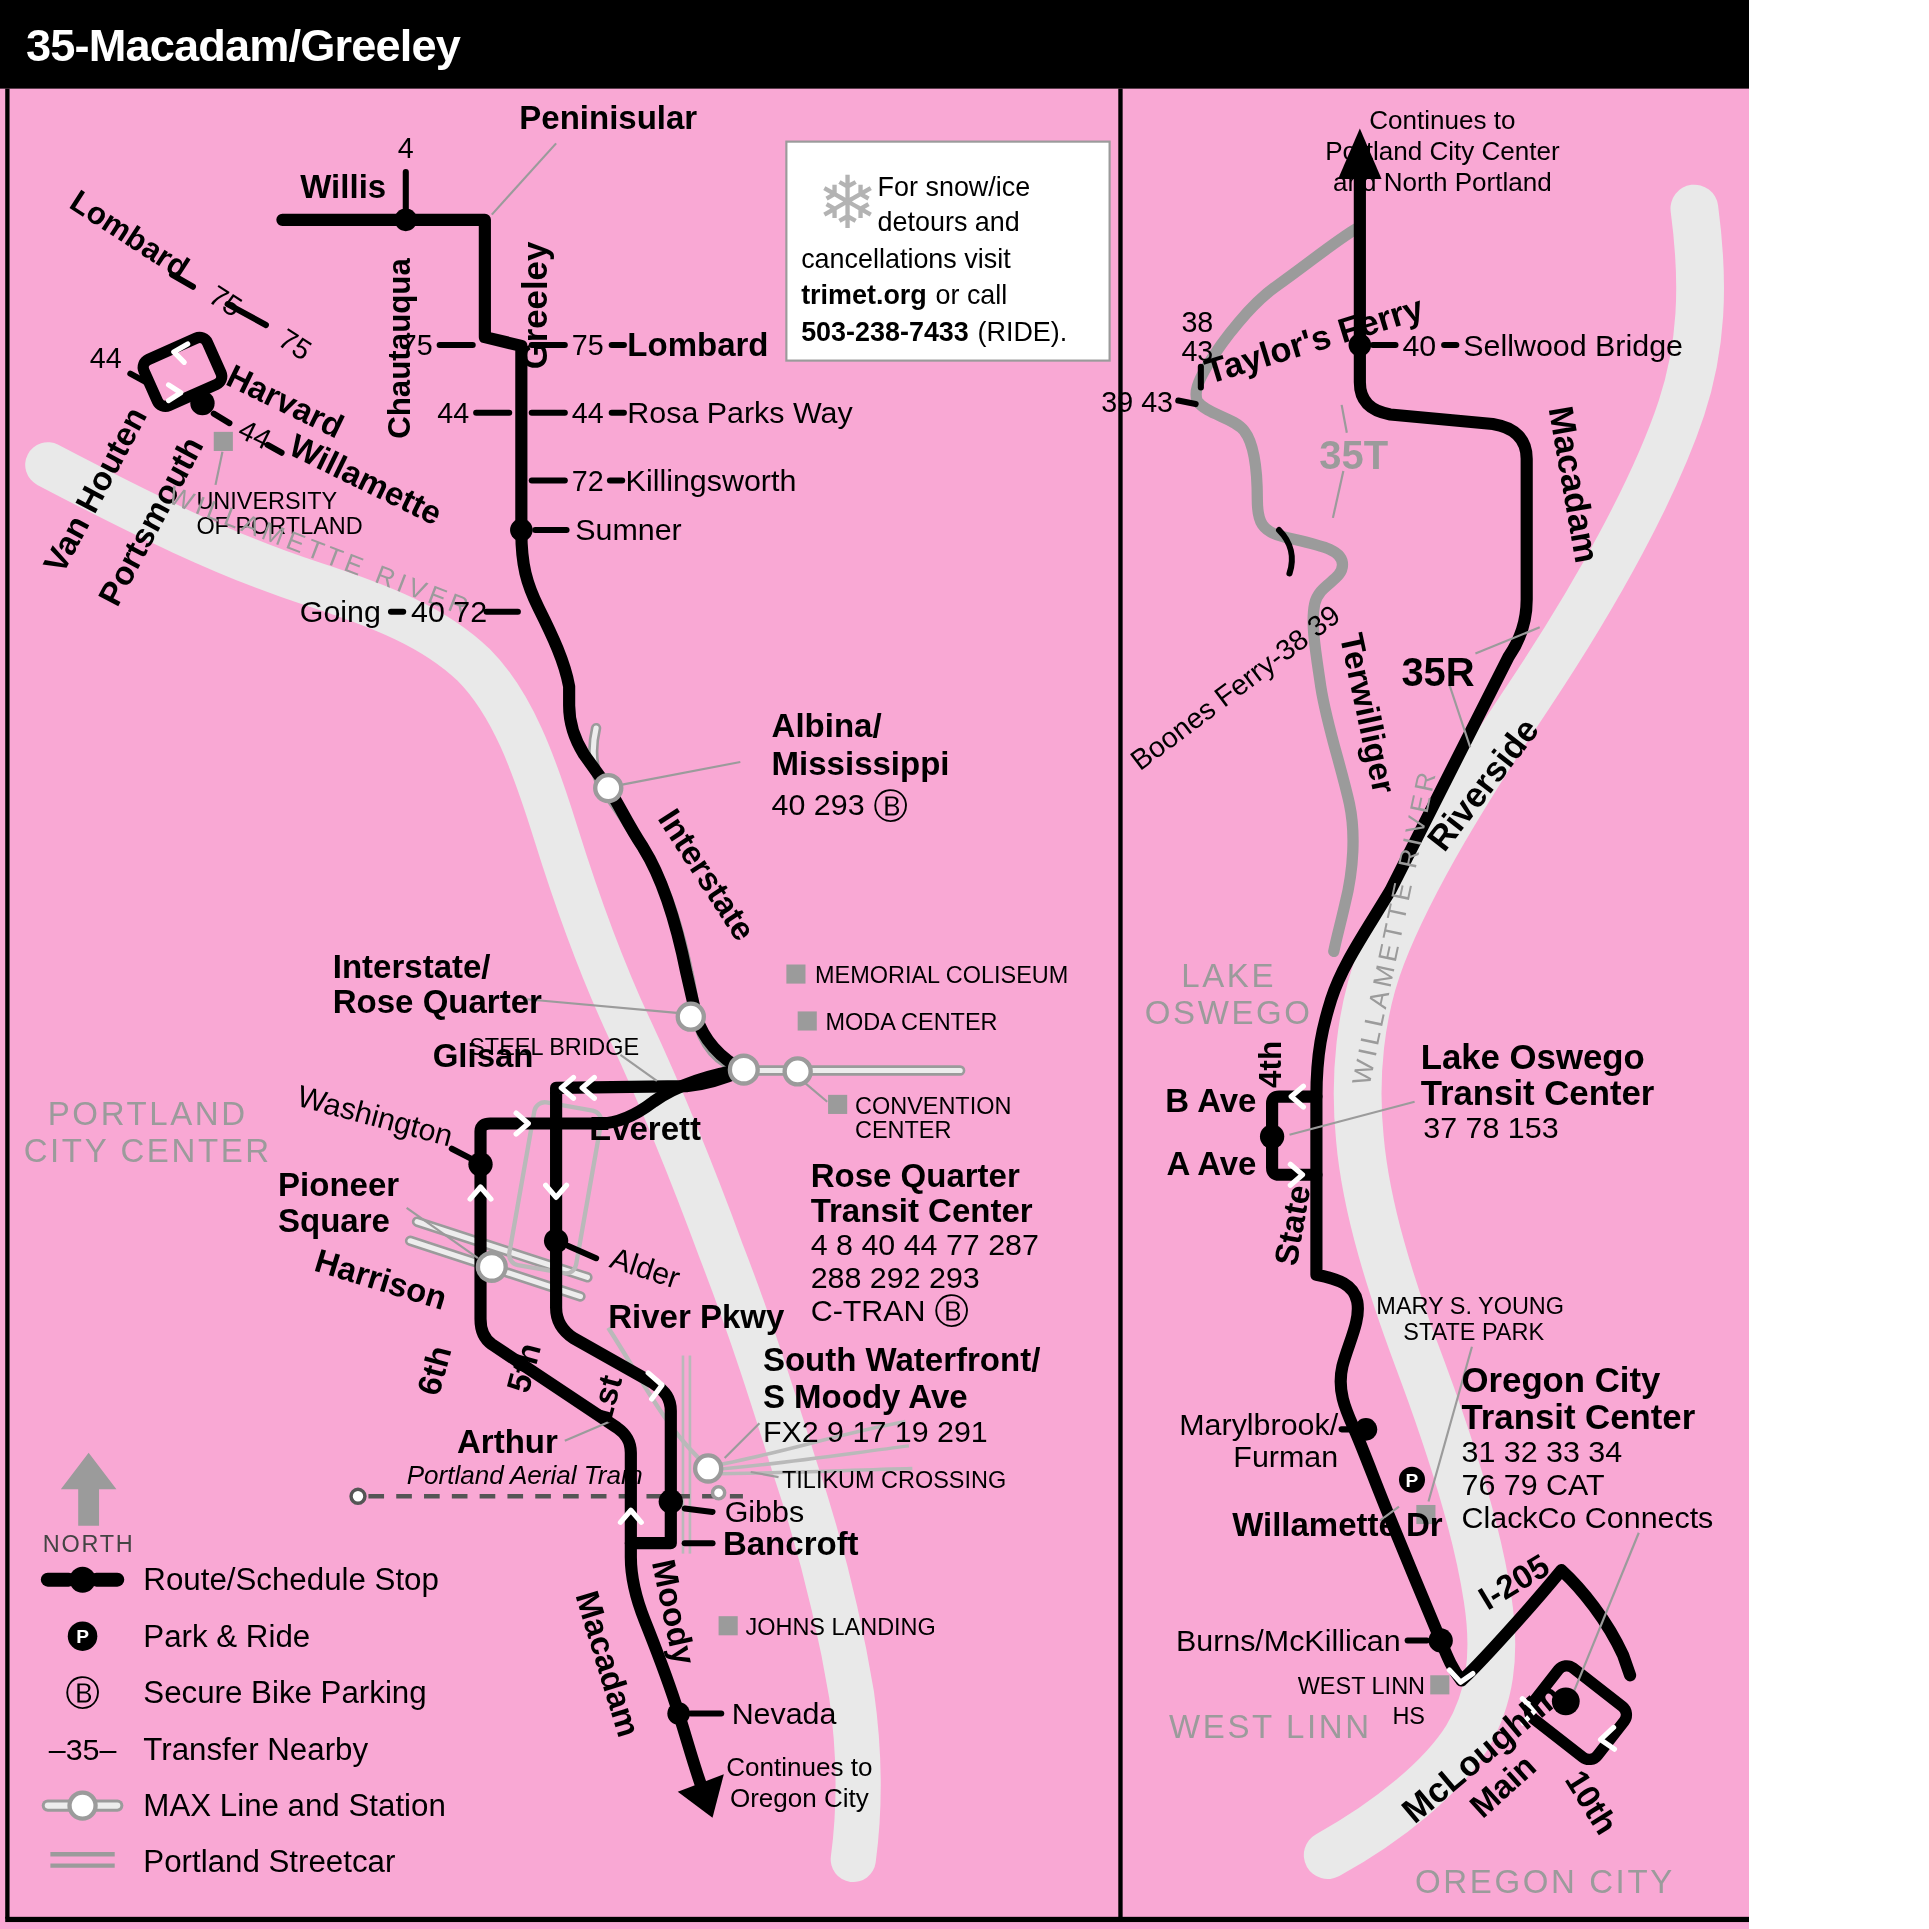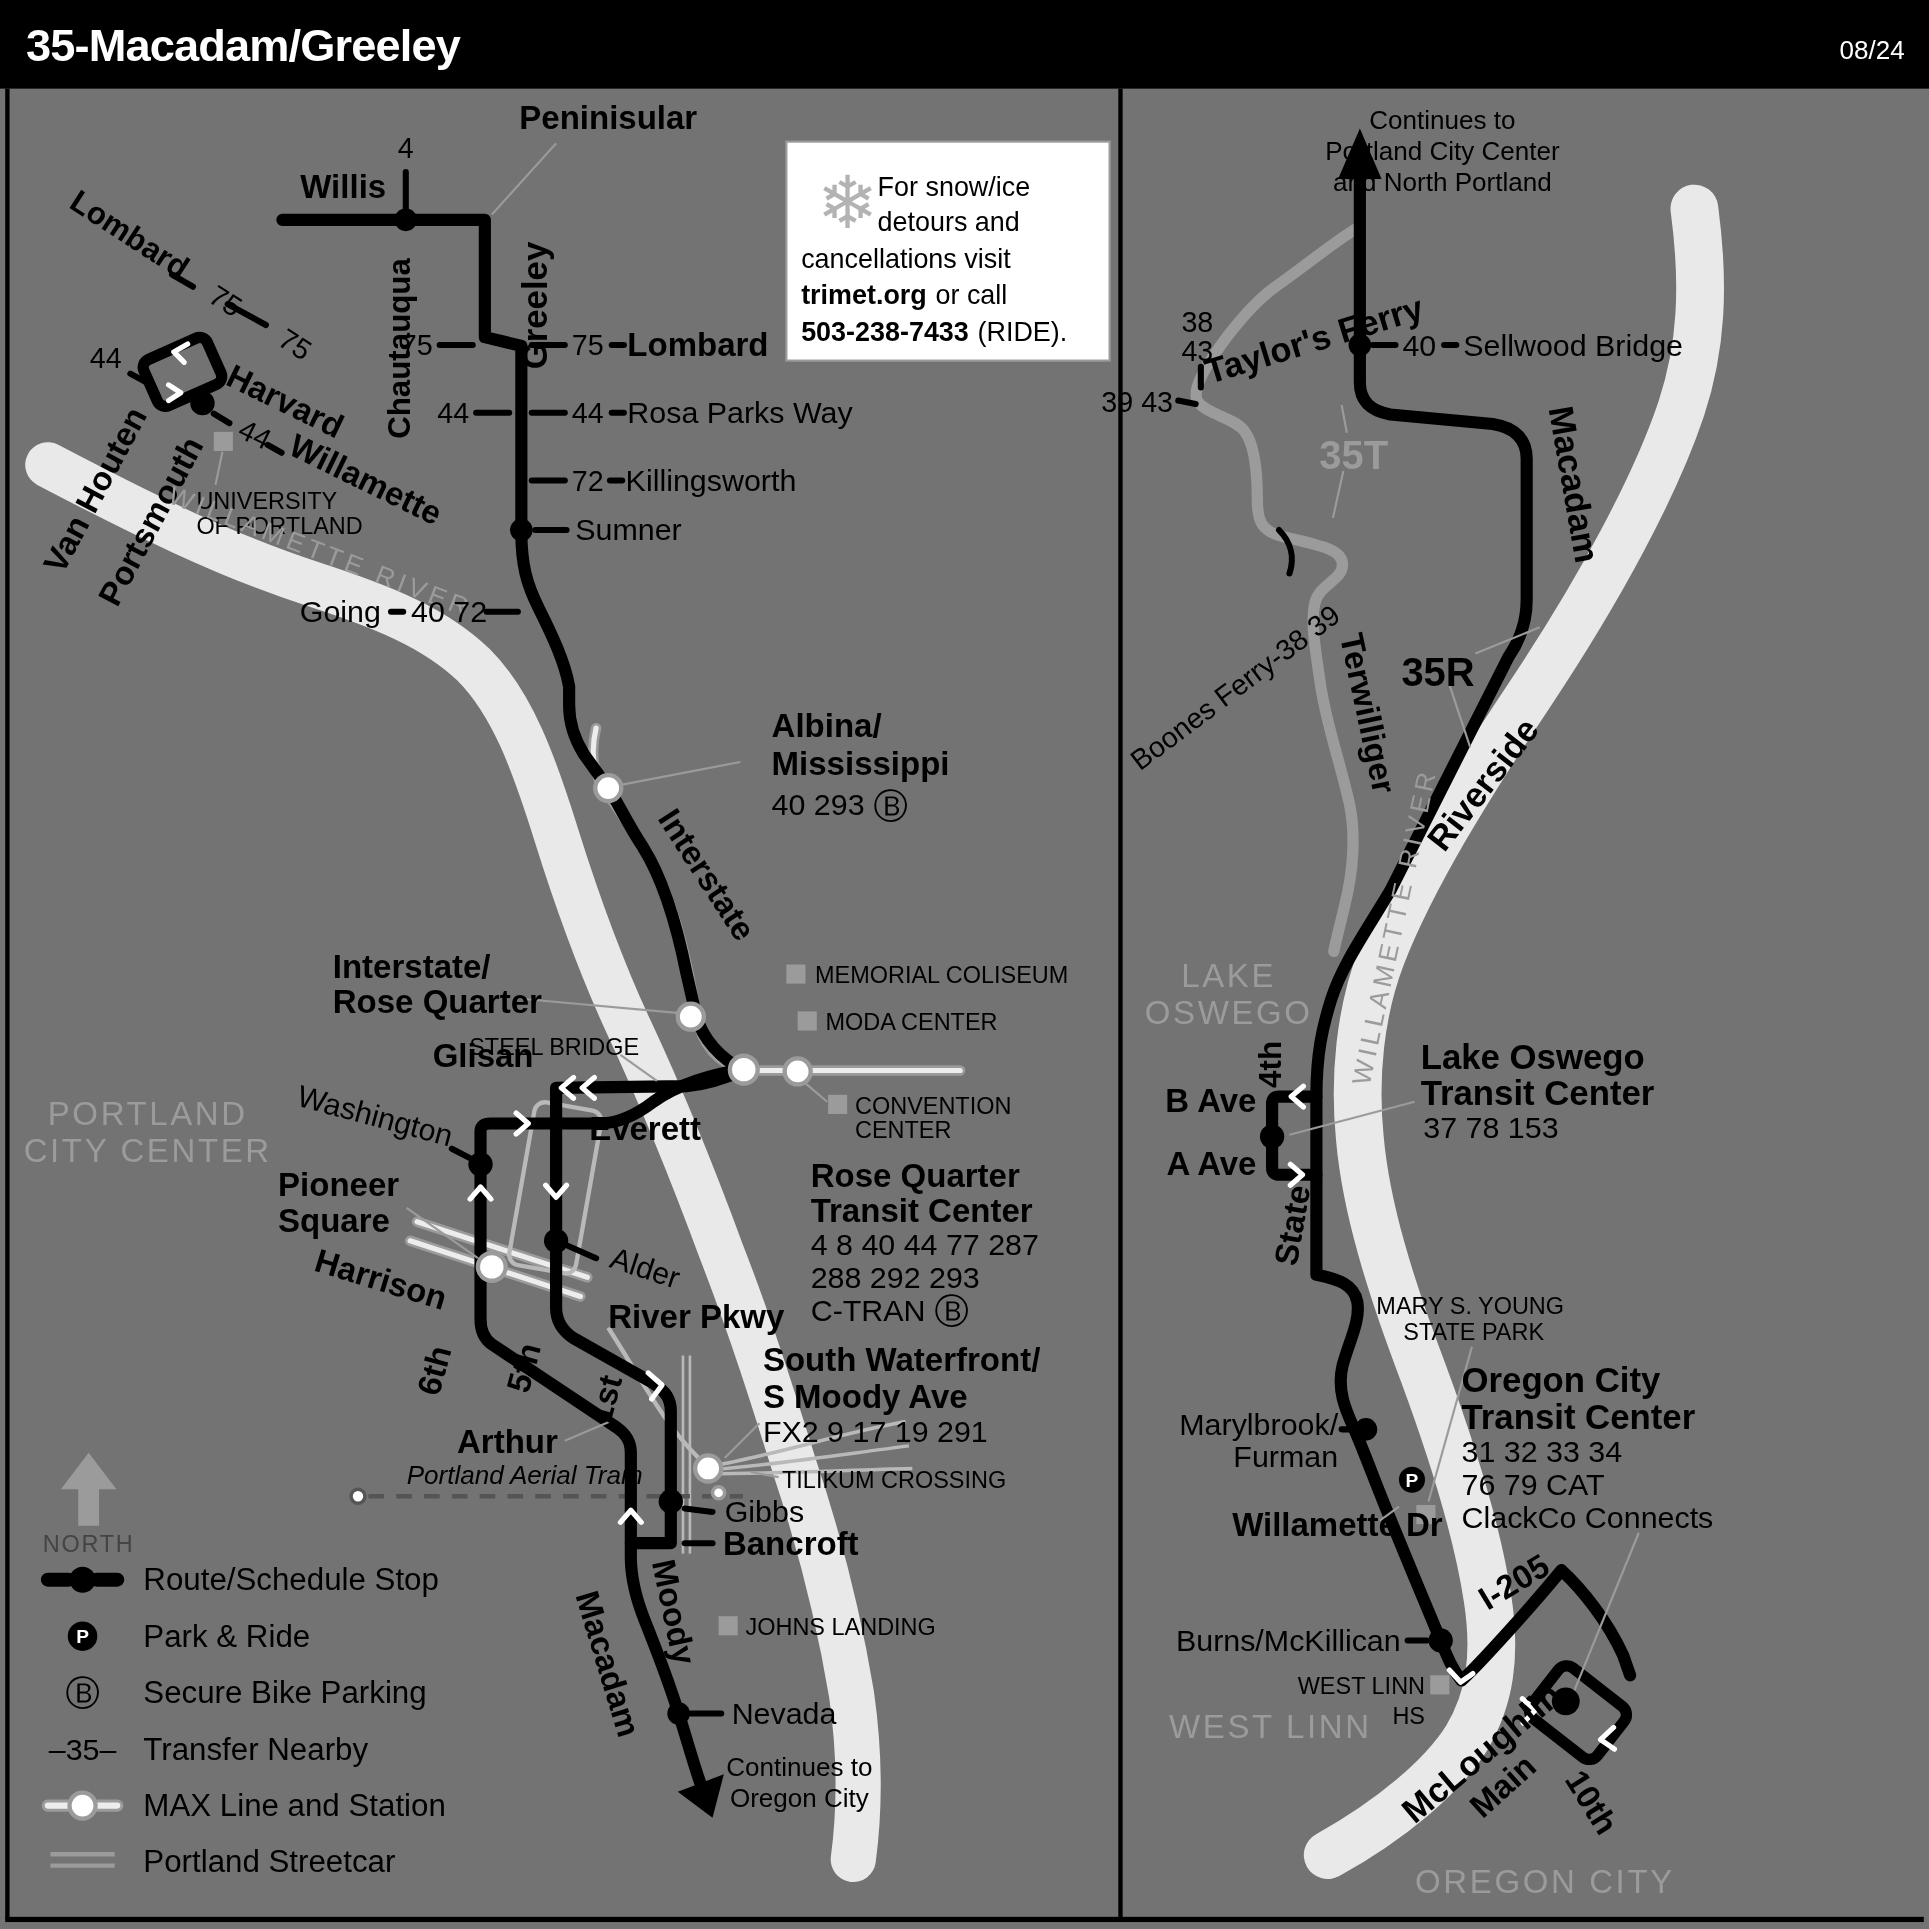--- a/index.html
+++ b/index.html
@@ -1,16 +1,16 @@
 <!DOCTYPE html>
 <html style="font-size:14px"><head>
 <meta charset="utf-8">
 <style>
   html,body{margin:0;padding:0;background:#fff;}
-  #page{position:relative;width:1929px;height:1929px;background:#737373;overflow:hidden;}
+  #page{position:relative;width:1749px;height:1929px;background:#f9a8d4;overflow:hidden;}
   svg{display:block;}
   text{font-family:"Liberation Sans","DejaVu Sans",sans-serif;fill:#000;}
   .hdr{font-size:52px;font-weight:bold;fill:#fff;letter-spacing:-1px;}
   .date{font-size:30px;fill:#fff;}
   .t27{font-size:27px;}
   .t30{font-size:30px;}
   .t33{font-size:33px;}
   .t35{font-size:35px;}
   .t36b{font-size:36px;font-weight:bold;}
   .t38b{font-size:38px;font-weight:bold;}

